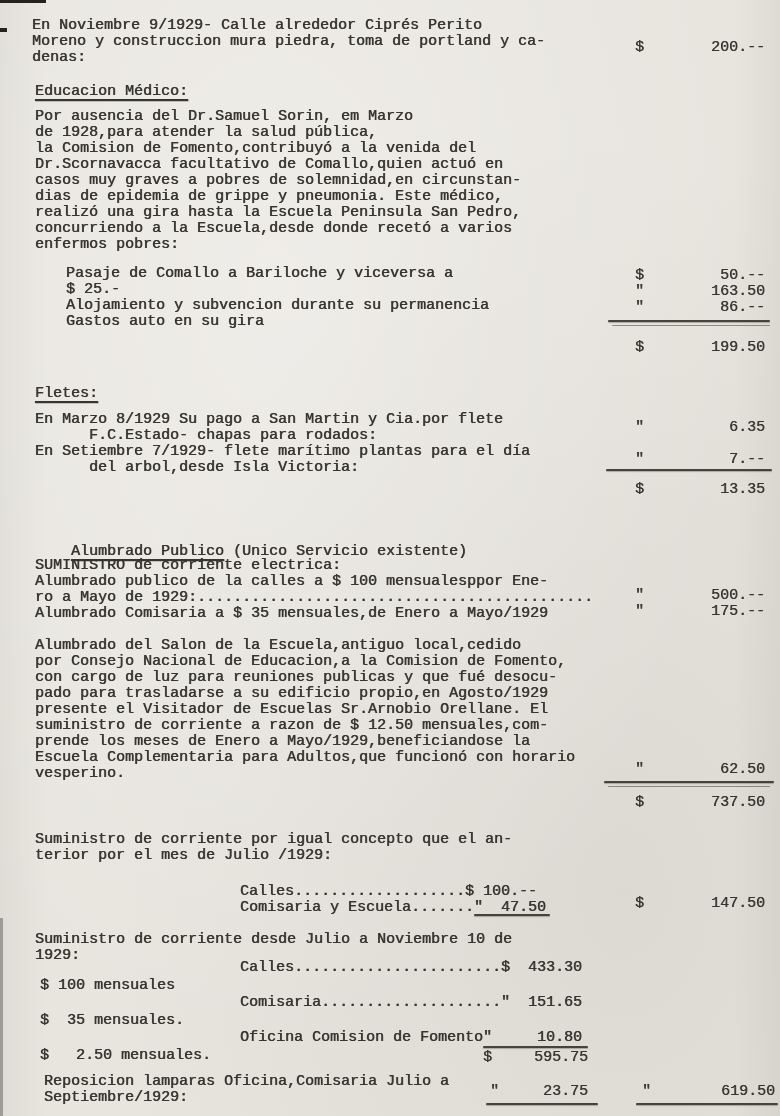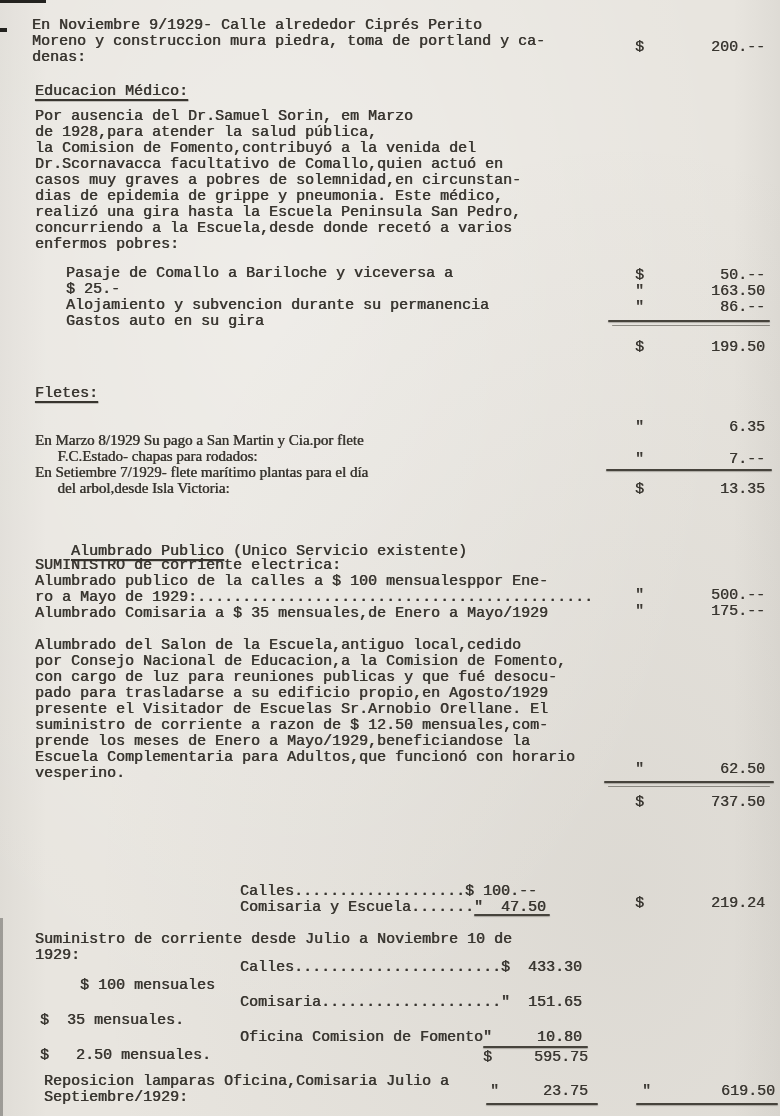--- a/index.html
+++ b/index.html
@@ -79,21 +79,21 @@
   <div class="amt" style="top:300px;">
     <span>"</span><span>86.--</span>
   </div>
   <div class="rule" style="left:608px;top:320px;width:162px;"></div>
   <div class="rule faint" style="left:612px;top:325px;width:158px;"></div>
   <div class="amt" style="top:340px;">
     <span>$</span><span>199.50</span>
   </div>
 
   <div class="tline u" style="left:35px;top:386px;">Fletes:</div>
-  <div class="tline" style="left:35px;top:432px;font-family:Liberation Serif, serif;">En Marzo 8/1929 Su pago a San Martin y Cia.por flete
+  <div class="tline" style="left:35px;top:412px;">En Marzo 8/1929 Su pago a San Martin y Cia.por flete
       F.C.Estado- chapas para rodados:
 En Setiembre 7/1929- flete marítimo plantas para el día
       del arbol,desde Isla Victoria:</div>
   <div class="amt" style="top:420px;">
     <span>"</span><span>6.35</span>
   </div>
   <div class="amt" style="top:452px;">
     <span>"</span><span>7.--</span>
   </div>
   <div class="rule" style="left:606px;top:469px;width:166px;"></div>
@@ -126,30 +126,32 @@
 vesperino.</div>
   <div class="amt" style="top:762px;">
     <span>"</span><span>62.50</span>
   </div>
   <div class="rule" style="left:604px;top:781px;width:170px;"></div>
   <div class="rule faint" style="left:608px;top:786px;width:162px;"></div>
   <div class="amt" style="top:795px;">
     <span>$</span><span>737.50</span>
   </div>
 
+  <div class="tline" style="left:35px;top:832px;">Suministro de corriente por igual concepto que el an-
+terior por el mes de Julio /1929:</div>
   <div class="tline" style="left:240px;top:884px;">Calles...................$ 100.--
 Comisaria y Escuela......."  47.50</div>
   <div class="rule" style="left:474px;top:914px;width:76px;"></div>
   <div class="amt" style="top:896px;">
-    <span>$</span><span>219.24</span>
+    <span>$</span><span>147.50</span>
   </div>
 
   <div class="tline" style="left:35px;top:932px;">Suministro de corriente desde Julio a Noviembre 10 de
 1929:</div>
-  <div class="tline" style="left:40px;top:978px;margin-left:40px;">$ 100 mensuales</div>
+  <div class="tline" style="left:40px;top:978px;">$ 100 mensuales</div>
   <div class="tline" style="left:40px;top:1013px;">$  35 mensuales.</div>
   <div class="tline" style="left:40px;top:1048px;text-align:center;">$   2.50 mensuales.</div>
   <div class="tline" style="left:240px;top:960px;">Calles.......................$  433.30</div>
   <div class="tline" style="left:240px;top:995px;">Comisaria...................."  151.65</div>
   <div class="tline" style="left:240px;top:1030px;">Oficina Comision de Fomento"     10.80</div>
   <div class="rule" style="left:483px;top:1046px;width:105px;"></div>
   <div class="amt" style="left:483px;width:105px;top:1050px;">
     <span>$</span><span>595.75</span>
   </div>
 

